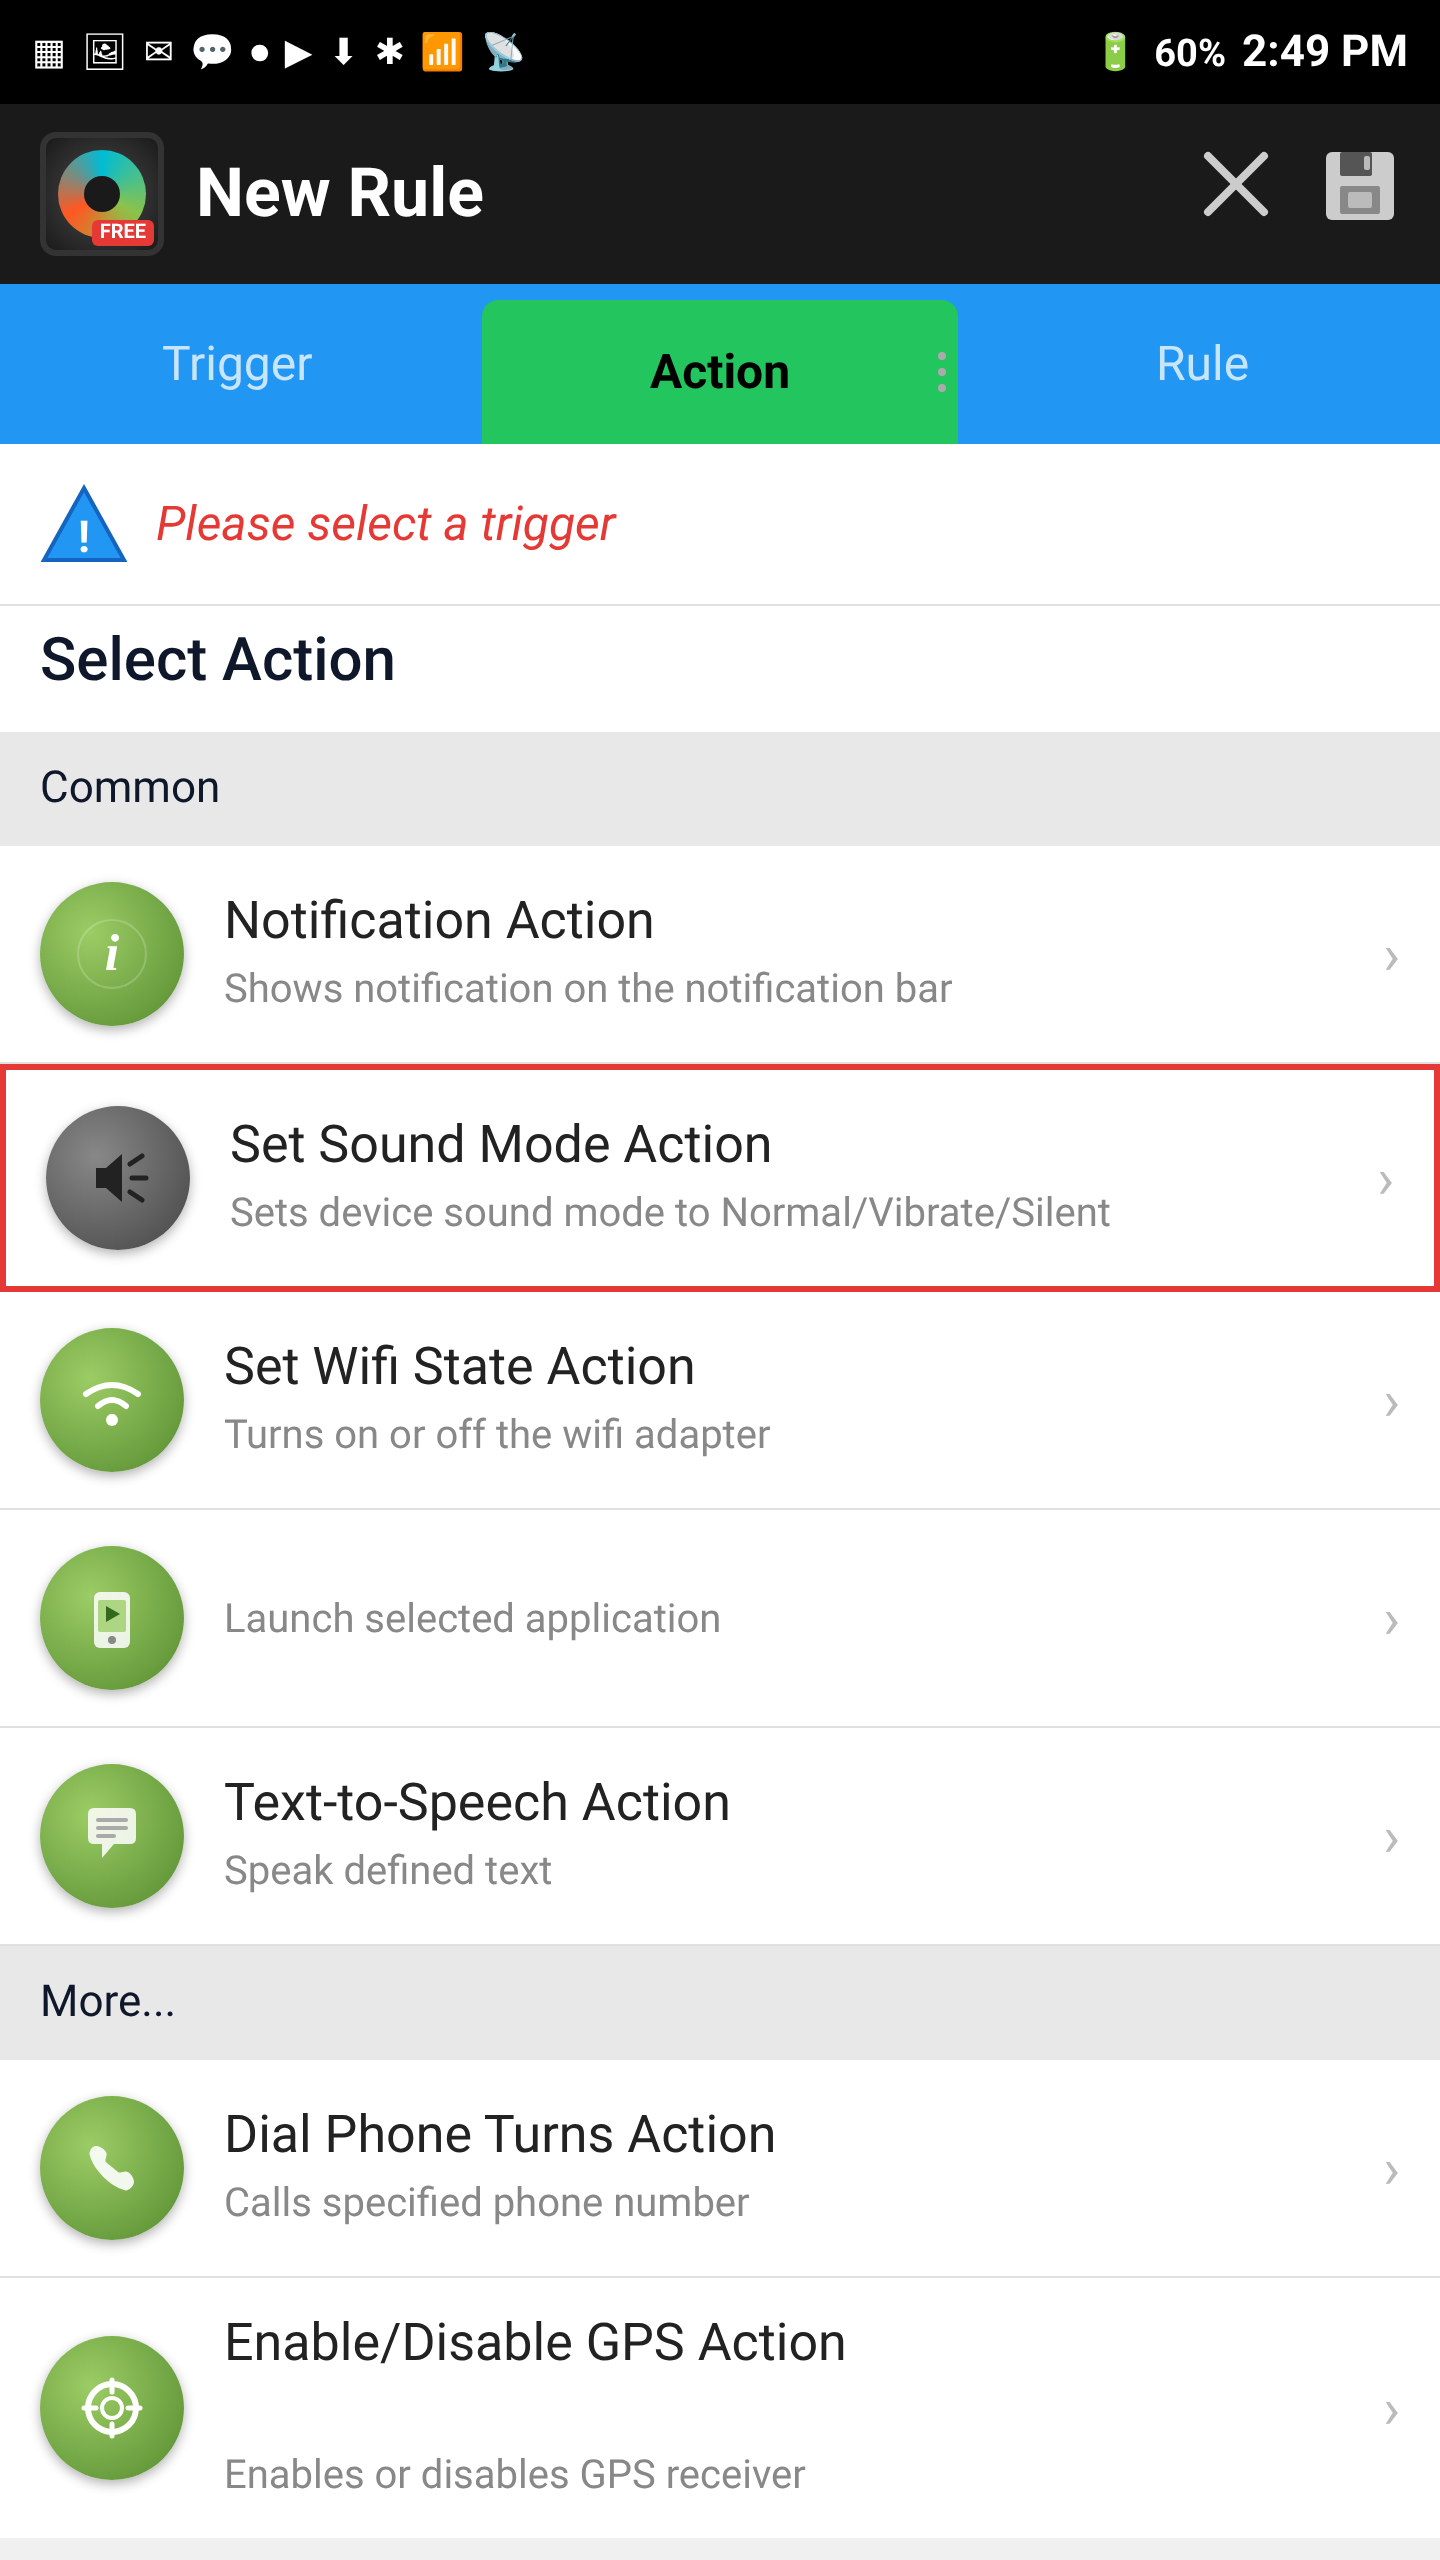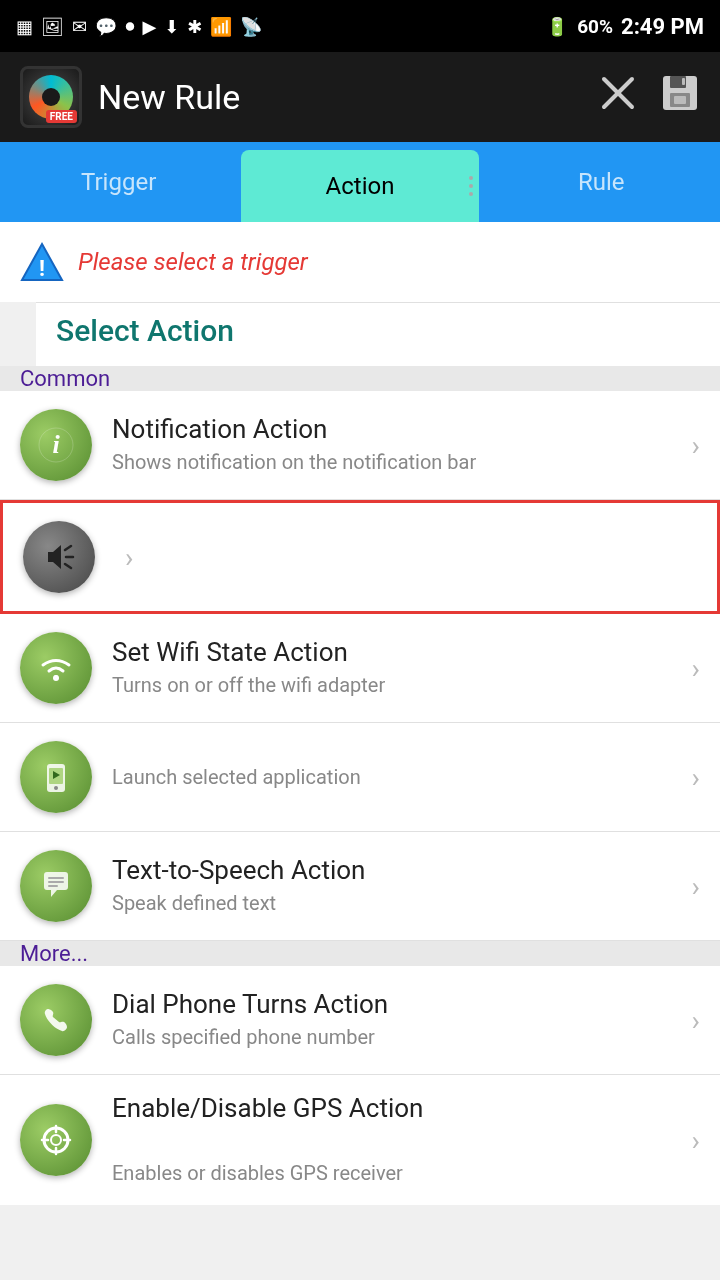--- a/index.html
+++ b/index.html
@@ -56,21 +56,21 @@
       background: #e53935;
       color: #fff;
       font-size: 10px;
       padding: 1px 4px;
       border-radius: 3px;
       font-weight: bold;
     }
     .app-bar-title {
       color: #fff;
       font-size: 34px;
-      font-weight: 400;
+      font-weight: 700;
     }
     .app-bar-actions { display: flex; align-items: center; gap: 24px; }
     .icon-btn {
       color: #ccc;
       font-size: 32px;
       cursor: pointer;
       background: none;
       border: none;
     }
 
@@ -85,23 +85,23 @@
       flex: 1;
       display: flex;
       align-items: center;
       justify-content: center;
       font-size: 24px;
       color: rgba(255,255,255,0.75);
       cursor: pointer;
       position: relative;
     }
     .tab.active {
-      background: #5eead4;
+      background: #22c55e;
       color: #333;
-      font-weight: normal;
+      font-weight: bold;
       border-radius: 8px 8px 0 0;
       margin: 8px 4px 0;
       color: #000;
     }
 
     
     .warning-bar {
       background: #fff;
       padding: 18px 20px;
       display: flex;
@@ -117,31 +117,30 @@
       font-size: 24px;
       font-style: italic;
     }
 
     
     .section-title {
       background: #fff;
       padding: 10px 20px 18px;
       font-size: 30px;
       font-weight: 500;
-      color: #0f766e;
+      color: #0f172a;
       border-top: 1px solid #e0e0e0;
-      margin-left: 36px;
     }
 
     
     .category-header {
       background: #e8e8e8;
-      padding: 0 20px;
+      padding: 16px 20px;
       font-size: 22px;
-      color: #4c1d95;
+      color: #0f172a;
     }
 
     
     .list-item {
       background: #fff;
       display: flex;
       align-items: center;
       padding: 18px 20px;
       border-bottom: 1px solid #e0e0e0;
       cursor: pointer;
@@ -290,20 +289,24 @@
 <div class="list-item highlighted">
   <div class="list-item-icon sound-bg">
     <svg width="38" height="38" viewBox="0 0 38 38">
 
       <path d="M8 14h5l8-7v24l-8-7H8V14z" fill="#222"></path>
       <line x1="25" y1="12" x2="31" y2="8" stroke="#222" stroke-width="2.5" stroke-linecap="round"></line>
       <line x1="26" y1="19" x2="33" y2="19" stroke="#222" stroke-width="2.5" stroke-linecap="round"></line>
       <line x1="25" y1="26" x2="31" y2="30" stroke="#222" stroke-width="2.5" stroke-linecap="round"></line>
     </svg>
   </div>
+  <div class="list-item-content">
+    <div class="list-item-title">Set Sound Mode Action</div>
+    <div class="list-item-subtitle">Sets device sound mode to Normal/Vibrate/Silent</div>
+  </div>
   <span class="chevron">›</span>
 </div>
 
 <div class="list-item">
   <div class="list-item-icon">
     <svg width="38" height="38" viewBox="0 0 38 38">
       <path d="M19 28 L19 28" stroke="white" stroke-width="4" stroke-linecap="round"></path>
       <path d="M12 22 Q19 16 26 22" stroke="white" stroke-width="3" fill="none" stroke-linecap="round"></path>
       <path d="M6 16 Q19 7 32 16" stroke="white" stroke-width="3" fill="none" stroke-linecap="round"></path>
       <circle cx="19" cy="29" r="3" fill="white"></circle>

